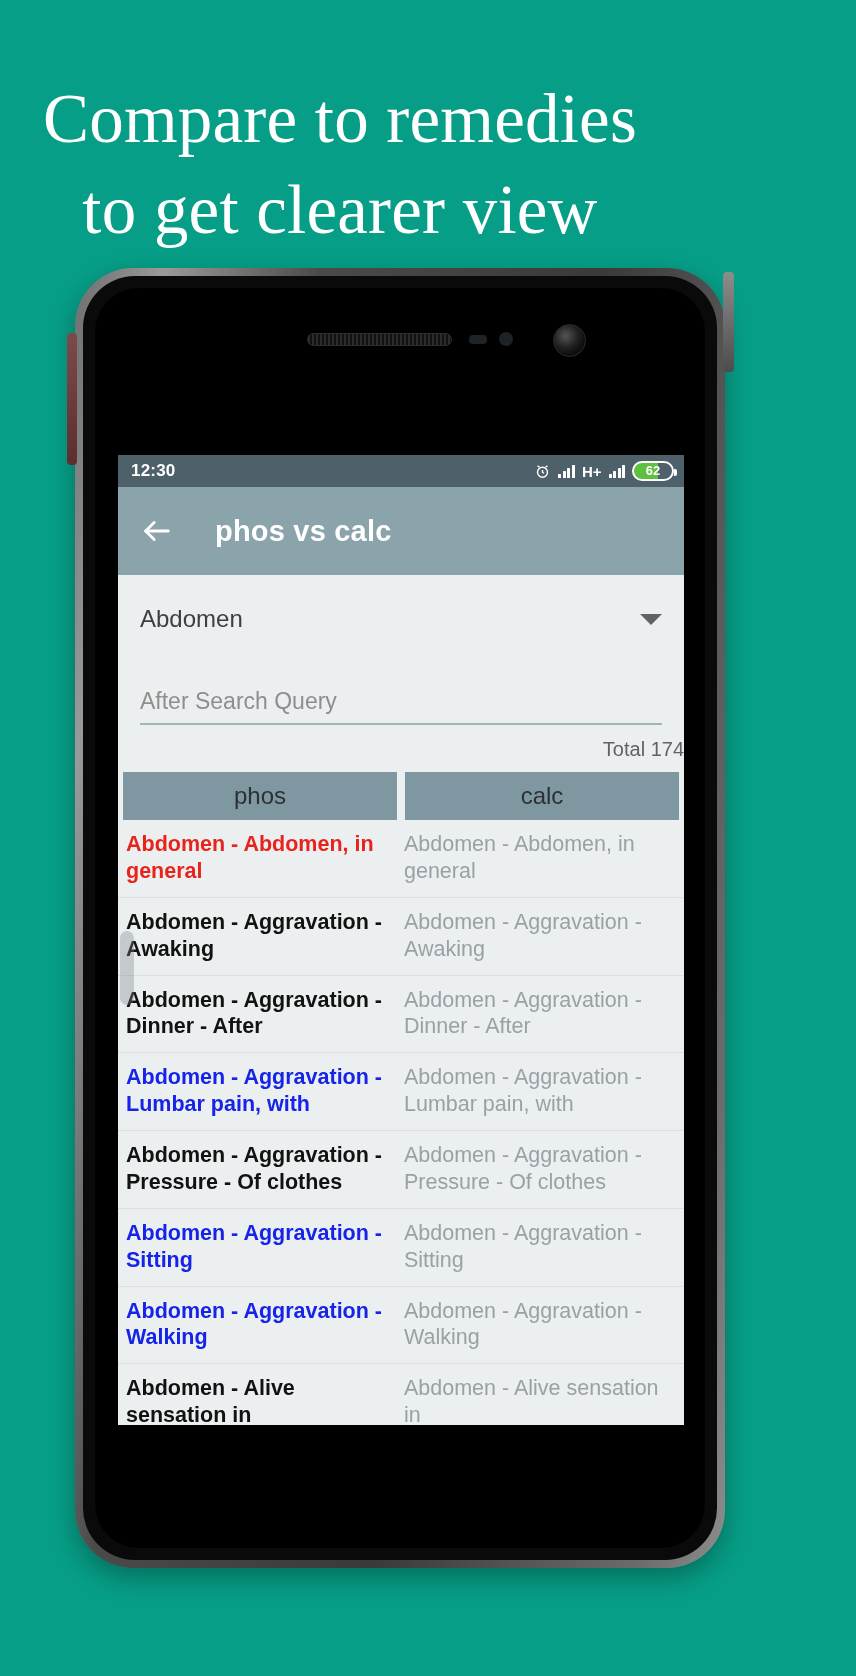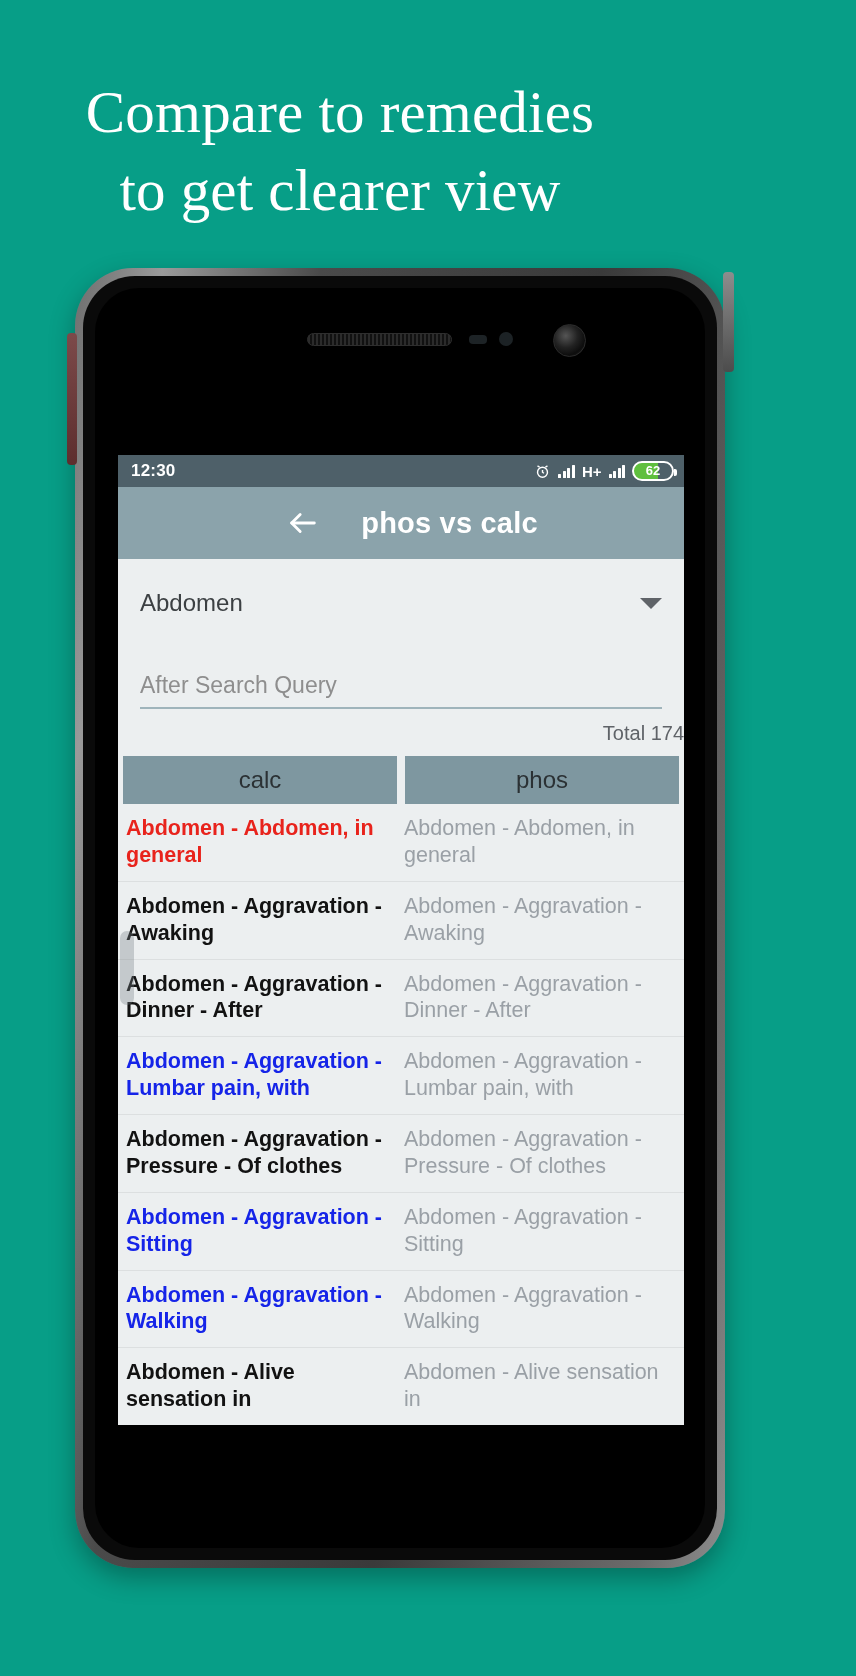--- a/index.html
+++ b/index.html
@@ -10,21 +10,21 @@
     overflow:hidden;
     position:relative;
   }
 
   
   .headline{
     position:absolute; top:74px; left:0; width:680px;
     text-align:center;
     font-family:"Liberation Serif", serif;
     color:#ffffff;
-    font-size:59px;
+    font-size:69px;
     line-height:1.32;
     font-weight:400;
     letter-spacing:0.2px;
   }
   .headline .l2{ display:block; }
 
   
   .phone{
     position:absolute;
     left:75px; top:268px;
@@ -117,25 +117,24 @@
     font-size:13px; font-weight:bold; color:#fff;
     position:relative;
   }
   .battery::after{
     content:""; position:absolute; right:-5px; top:6px;
     width:3px; height:7px; background:#fff; border-radius:0 2px 2px 0;
   }
 
   
   .appbar{
-    height:72px; background:#8ba3ab;
+    height:88px; background:#8ba3ab;
     display:flex; align-items:center;
     padding-left:22px;
     box-shadow:0 2px 3px rgba(0,0,0,0.14);
-    justify-content:center;
   }
   .back-arrow{ width:34px; height:34px; flex:0 0 auto; }
   .appbar-title{
     margin-left:41px;
     color:#ffffff;
     font-size:29px;
     font-weight:bold;
     letter-spacing:0.2px;
   }
 
@@ -276,22 +275,22 @@
 
   <div class="searchwrap">
     <div class="searchfield">
       <span class="ph">After Search Query</span>
     </div>
   </div>
 
   <div class="total">Total 174</div>
 
   <div class="colheads">
+    <div class="colhead">phos</div>
     <div class="colhead">calc</div>
-    <div class="colhead">phos</div>
   </div>
 
   <div class="tbl">
     <div class="trow">
       <div class="tcell left c-red">Abdomen - Abdomen, in general</div>
       <div class="tcell right">Abdomen - Abdomen, in general</div>
     </div>
     <div class="trow">
       <div class="tcell left c-black">Abdomen - Aggravation - Awaking</div>
       <div class="tcell right">Abdomen - Aggravation - Awaking</div>

